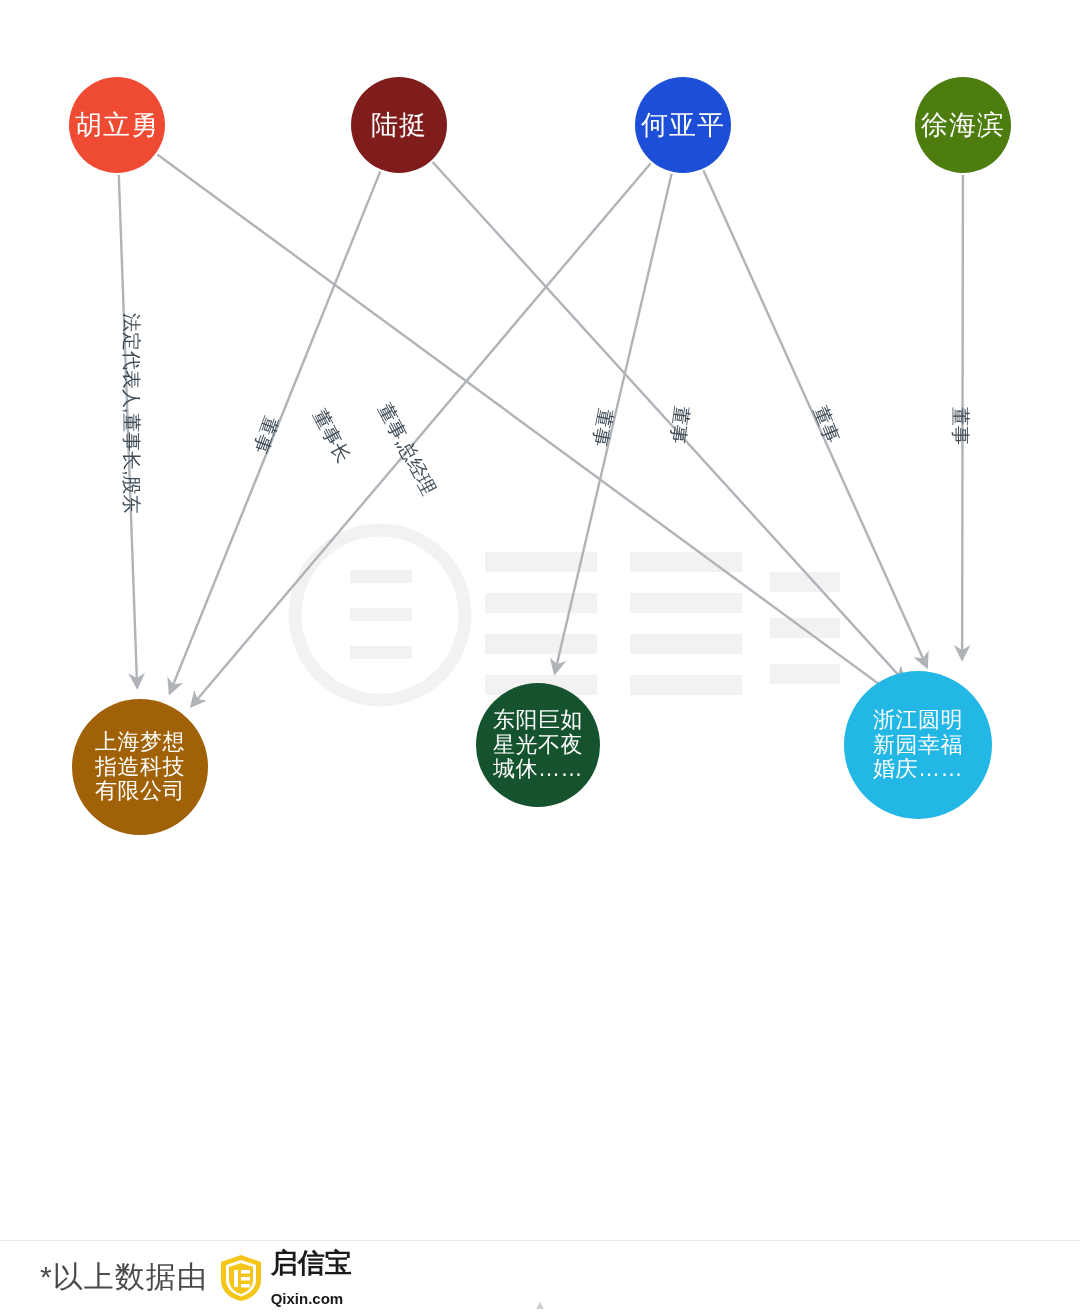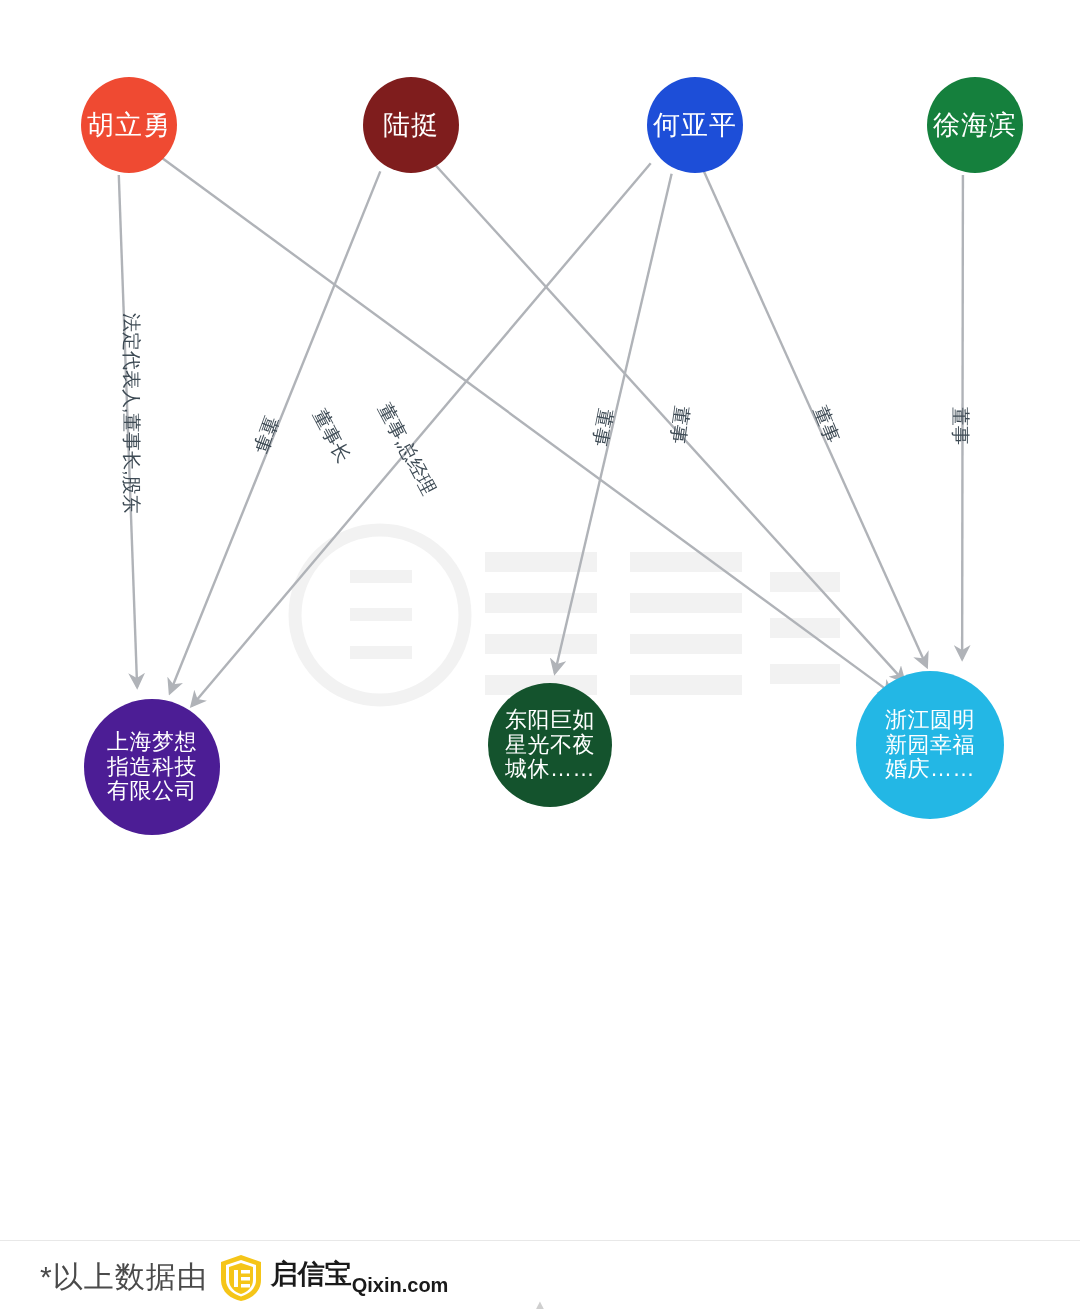--- a/index.html
+++ b/index.html
@@ -10,39 +10,39 @@
   }
   #graph-canvas{position:absolute;left:0;top:0;width:1080px;height:1240px;}
   .watermark{
     position:absolute;left:0;top:0;width:1080px;height:1240px;
     pointer-events:none;display:flex;align-items:center;justify-content:center;
   }
   .node{
     position:absolute;border-radius:50%;
     display:flex;align-items:center;justify-content:center;
     text-align:center;color:#ffffff;line-height:1.12;
-    box-sizing:border-box;user-select:none;margin-left:12px;
+    box-sizing:border-box;user-select:none;
   }
   .node-person{background:#ef4a32;font-size:27px;letter-spacing:1px;}
   .node-company{background:#23b7e5;font-size:22px;letter-spacing:0.5px;}
   .edge-label{
     position:absolute;color:#3d4a54;font-size:19px;white-space:nowrap;
     transform-origin:0 50%;user-select:none;letter-spacing:0px;
   }
   .footer{
     position:absolute;left:0;bottom:0;width:1080px;height:74px;
     border-top:1px solid #e8e8e8;background:#fff;
     display:flex;align-items:center;padding-left:40px;box-sizing:border-box;
   }
   .footer-text{font-size:30px;color:#4a4a4a;letter-spacing:1px;}
   .footer-logo{display:inline-flex;align-items:center;margin:0 10px;}
   .shield{width:46px;height:50px;position:relative;margin-right:7px;}
-  .brand{display:flex;justify-content:flex-end;line-height:1;}
+  .brand{display:flex;flex-direction:column;justify-content:flex-end;line-height:1;}
   .brand-cn{font-size:27px;font-weight:bold;color:#1a1a1a;letter-spacing:0px;}
-  .brand-en{font-size:20px;font-weight:bold;color:#1a1a1a;letter-spacing:0px;margin-top:14px;}
+  .brand-en{font-size:15px;font-weight:bold;color:#1a1a1a;letter-spacing:0px;margin-top:14px;}
   .scroll-hint{
     position:absolute;left:50%;bottom:2px;transform:translateX(-50%);
     color:#cfcfcf;font-size:13px;
   }
 </style>
 </head>
 <body>
 
 <div class="watermark">
   <svg width="620" height="260" viewBox="0 0 620 260" aria-hidden="true">
@@ -100,24 +100,24 @@
 <div id="node-layer">
     <div class="node node-person" style="left: 69px; top: 77px; width: 96px; height: 96px; background: rgb(239, 74, 50);">
       <span>胡立勇</span>
     </div>
     <div class="node node-person" style="left: 351px; top: 77px; width: 96px; height: 96px; background: #7f1d1d;">
       <span>陆挺</span>
     </div>
     <div class="node node-person" style="left: 635px; top: 77px; width: 96px; height: 96px; background: #1d4ed8;">
       <span>何亚平</span>
     </div>
-    <div class="node node-person" style="left: 915px; top: 77px; width: 96px; height: 96px; background: #15803d;">
+    <div class="node node-person" style="left: 915px; top: 77px; width: 96px; height: 96px; background: #4d7c0f;">
       <span>徐海滨</span>
     </div>
-    <div class="node node-company" style="left: 72px; top: 699px; width: 136px; height: 136px; background: #4c1d95;">
+    <div class="node node-company" style="left: 72px; top: 699px; width: 136px; height: 136px; background: #a16207;">
       <span>
         <span style="display:block">上海梦想</span>
         <span style="display:block">指造科技</span>
         <span style="display:block">有限公司</span>
       </span>
     </div>
     <div class="node node-company" style="left: 476px; top: 683px; width: 124px; height: 124px; background: #14532d;">
       <span>
         <span style="display:block">东阳巨如</span>
         <span style="display:block">星光不夜</span>

